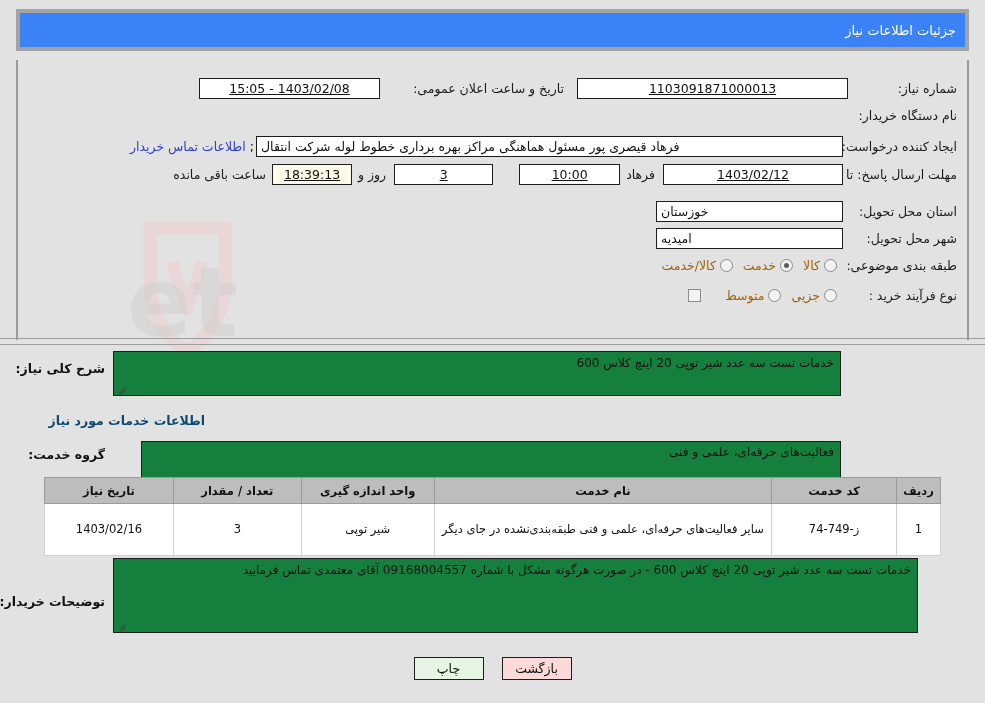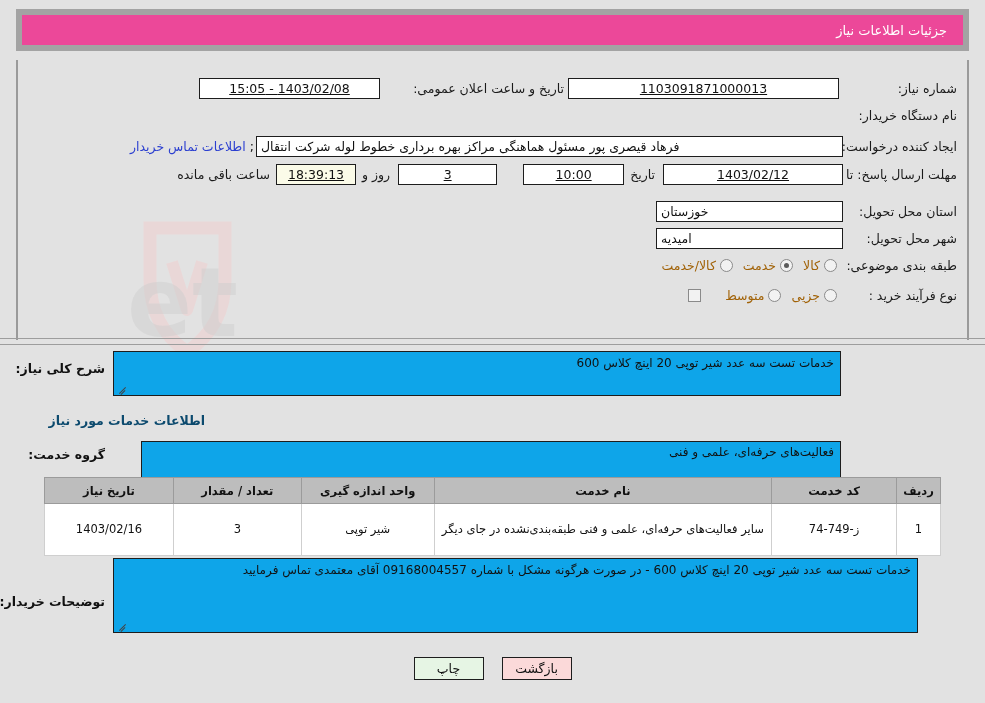--- a/index.html
+++ b/index.html
@@ -32,26 +32,26 @@
     font-family: "DejaVu Sans", "Liberation Sans", sans-serif;
     font-weight: bold;
     fill: #cfcfcf;
   }
 
   
   #header-bar {
     position: absolute;
     left: 16px; top: 9px;
     width: 953px; height: 42px;
-    background: #ec4899;
-    border: 6px solid #a3a3a3;
+    background: #3b82f6;
+    border: 4px solid #a3a3a3;
     color: #ffffff;
     display: flex; align-items: center;
     justify-content: flex-start;
-    padding: 0 16px;
+    padding: 0 9px;
     z-index: 3;
   }
   #header-title { font-size: 13px; letter-spacing: .2px; }
 
   
   #panel {
     position: absolute;
     left: 16px; top: 60px;
     width: 953px; height: 280px;
     border-right: 2px solid #9a9a9a;
@@ -118,21 +118,21 @@
 
   
   #lower { position: absolute; left:0; top: 347px; width: 985px; z-index: 2; }
 
   .sec-label {
     position: absolute; font-size: 12.5px; font-weight: bold;
     color: #111; white-space: nowrap; text-align: right;
   }
   .textarea-box {
     position: absolute;
-    background: #0ea5e9; border: 1px solid #1d1d1d;
+    background: #15803d; border: 1px solid #1d1d1d;
     font-size: 12px; color: #111;
     padding: 3px 6px 0 6px;
     line-height: 17px;
     overflow: hidden;
   }
   .resize-grip {
     position: absolute; left: 3px; bottom: 2px;
     width: 10px; height: 10px; color: #555; font-size: 10px;
     line-height: 10px;
   }
@@ -213,42 +213,42 @@
   </div>
 
   <div id="header-bar">
     <span id="header-title">جزئیات اطلاعات نیاز</span>
   </div>
 
   <div id="panel">
 
     <div class="row" style="right:10px; top:18px;">
       <span class="lbl" style="width:108px;">شماره نیاز:</span>
-      <span class="fld center" style="width:271px; margin-right:10px;">1103091871000013</span>
+      <span class="fld center" style="width:271px; margin-right:1px;">1103091871000013</span>
     </div>
     <div class="row" style="right:403px; top:18px;">
       <span class="lbl" style="width:178px;">تاریخ و ساعت اعلان عمومی:</span>
       <span class="fld center" style="width:181px; margin-right:6px;">1403/02/08 - 15:05</span>
     </div>
 
     <div class="row" style="right:10px; top:48px;">
       <span class="lbl" style="width:108px;">نام دستگاه خریدار:</span>
     </div>
 
     <div class="row" style="right:10px; top:76px;">
       <span class="lbl" style="width:108px;">ایجاد کننده درخواست:</span>
       <span class="fld right" style="width:587px; margin-right:6px;">فرهاد قیصری پور مسئول هماهنگی مراکز بهره برداری خطوط لوله شرکت انتقال</span>
       <span class="semi" style="margin-right:2px;">;</span>
       <a class="link" style="margin-right:4px;" href="#">اطلاعات تماس خریدار</a>
     </div>
 
     <div class="row" style="right:10px; top:104px;">
       <span class="lbl two-line" style="width:108px;">مهلت ارسال پاسخ: تا تاریخ:</span>
       <span class="fld center" style="width:180px; margin-right:6px;">1403/02/12</span>
-      <span class="lbl" style="margin-right:8px;">تاریخ</span>
+      <span class="lbl" style="margin-right:8px;">فرهاد</span>
       <span class="fld center" style="width:101px; margin-right:6px;">10:00</span>
       <span class="fld center" style="width:99px; margin-right:26px;">3</span>
       <span class="lbl" style="margin-right:8px;">روز و</span>
       <span class="fld cream center" style="width:80px; margin-right:6px;">18:39:13</span>
       <span class="lbl" style="margin-right:6px;">ساعت باقی مانده</span>
     </div>
 
     <div class="row" style="right:10px; top:141px;">
       <span class="lbl" style="width:108px;">استان محل تحویل:</span>
       <span class="fld right" style="width:187px; margin-right:6px;">خوزستان</span>

